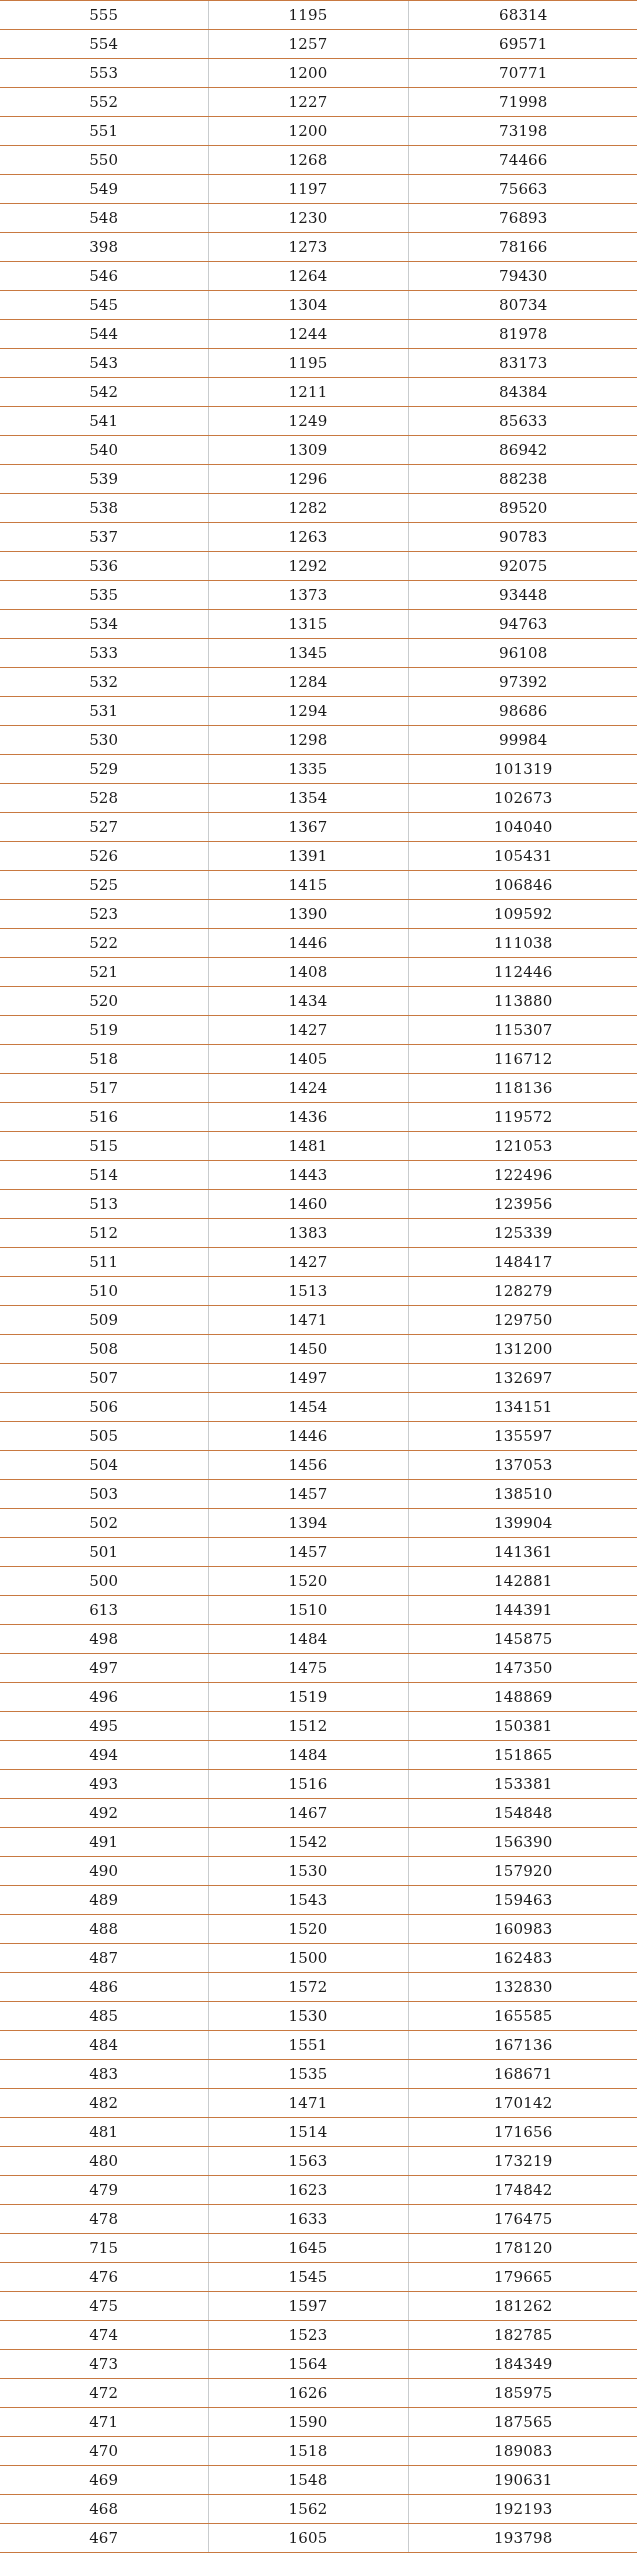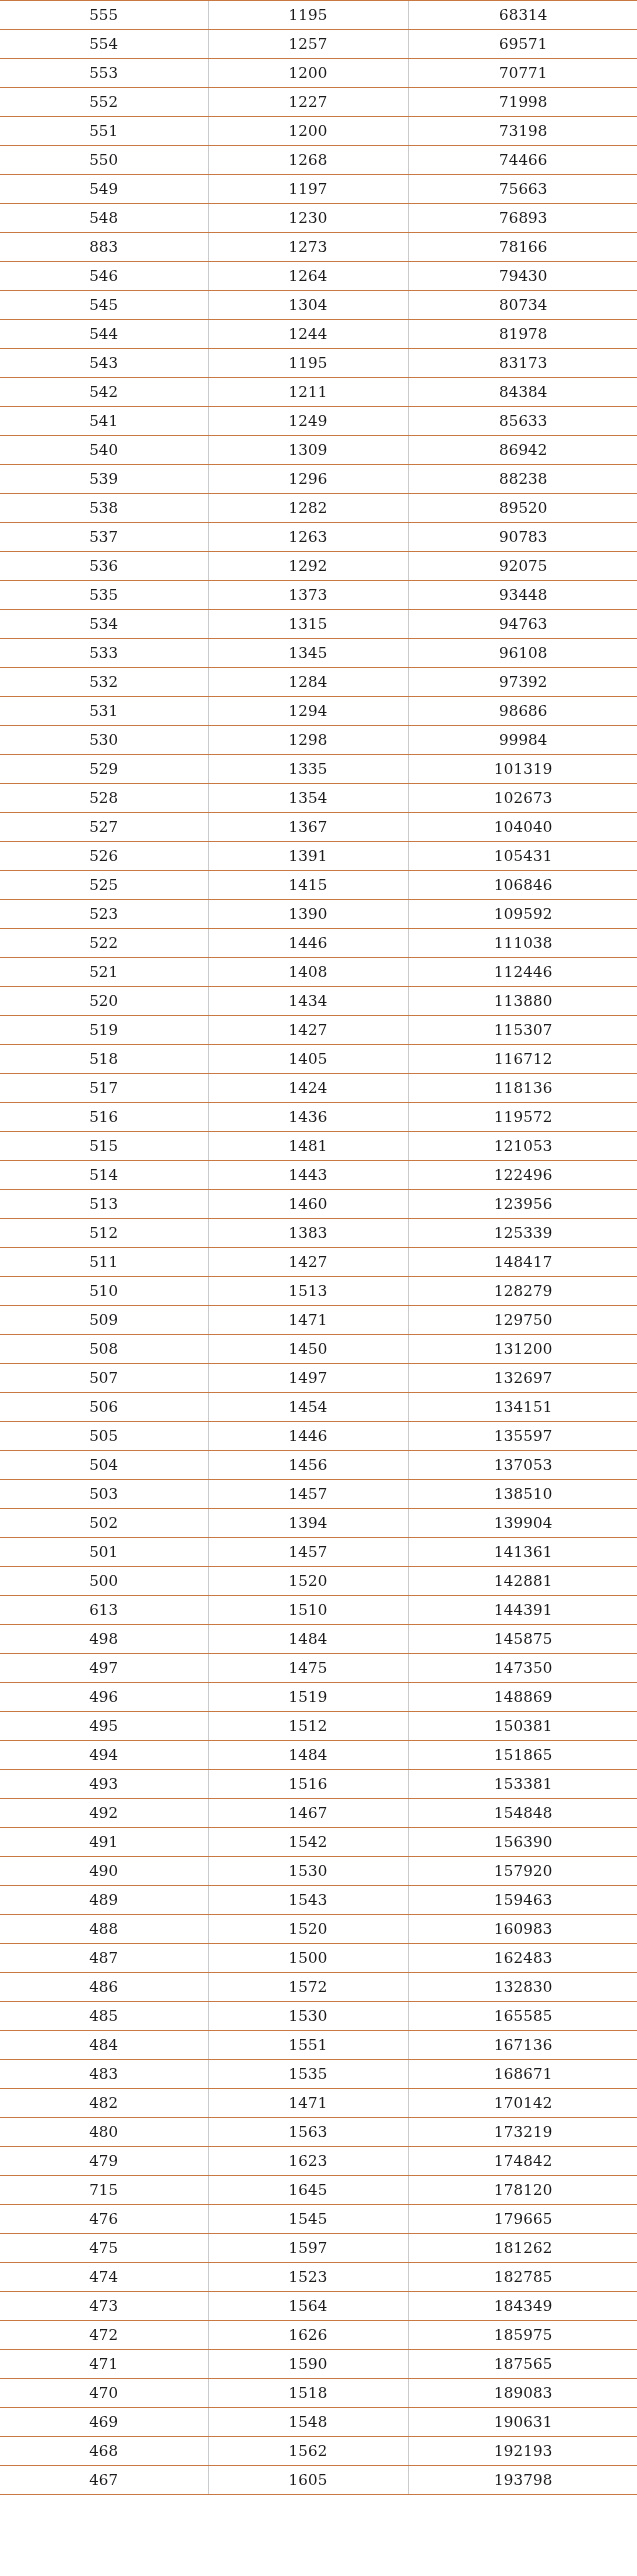--- a/index.html
+++ b/index.html
@@ -98,21 +98,21 @@
           <td class="col-a">549</td>
           <td class="col-b">1197</td>
           <td class="col-c">75663</td>
         </tr>
         <tr>
           <td class="col-a">548</td>
           <td class="col-b">1230</td>
           <td class="col-c">76893</td>
         </tr>
         <tr>
-          <td class="col-a">883</td>
+          <td class="col-a">398</td>
           <td class="col-b">1273</td>
           <td class="col-c">78166</td>
         </tr>
         <tr>
           <td class="col-a">546</td>
           <td class="col-b">1264</td>
           <td class="col-c">79430</td>
         </tr>
         <tr>
           <td class="col-a">545</td>
@@ -423,28 +423,38 @@
           <td class="col-a">483</td>
           <td class="col-b">1535</td>
           <td class="col-c">168671</td>
         </tr>
         <tr>
           <td class="col-a">482</td>
           <td class="col-b">1471</td>
           <td class="col-c">170142</td>
         </tr>
         <tr>
+          <td class="col-a">481</td>
+          <td class="col-b">1514</td>
+          <td class="col-c">171656</td>
+        </tr>
+        <tr>
           <td class="col-a">480</td>
           <td class="col-b">1563</td>
           <td class="col-c">173219</td>
         </tr>
         <tr>
           <td class="col-a">479</td>
           <td class="col-b">1623</td>
           <td class="col-c">174842</td>
+        </tr>
+        <tr>
+          <td class="col-a">478</td>
+          <td class="col-b">1633</td>
+          <td class="col-c">176475</td>
         </tr>
         <tr>
           <td class="col-a">715</td>
           <td class="col-b">1645</td>
           <td class="col-c">178120</td>
         </tr>
         <tr>
           <td class="col-a">476</td>
           <td class="col-b">1545</td>
           <td class="col-c">179665</td>

